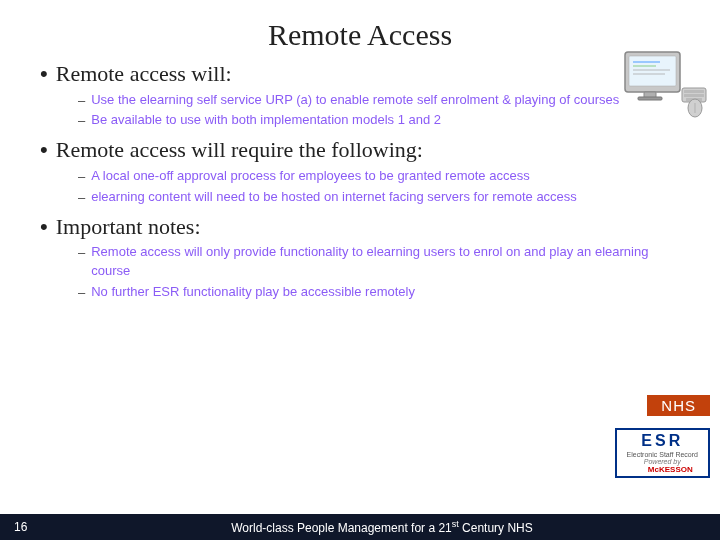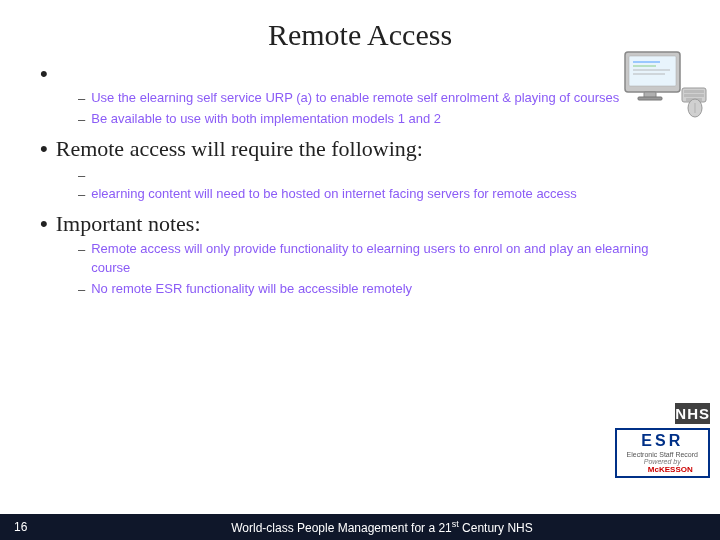--- a/index.html
+++ b/index.html
@@ -172,20 +172,21 @@
         <rect x="66" y="48" width="16" height="3" rx="0.5" fill="#bbb"></rect>
 
         <ellipse cx="75" cy="58" rx="7" ry="9" fill="#d0d0d0" stroke="#999" stroke-width="1"></ellipse>
         <line x1="75" y1="53" x2="75" y2="63" stroke="#aaa" stroke-width="0.8"></line>
       </svg>
     </div>
 
     <div class="bullet-section">
       <div class="bullet-main">
         <span class="bullet-dot">•</span>
+        <span class="bullet-main-text">Remote access will:</span>
       </div>
       <div class="sub-bullets">
         <div class="sub-bullet">
           <span class="sub-dash">–</span>
           <span class="sub-text">Use the elearning self service URP (a) to enable remote self enrolment &amp; playing of courses</span>
         </div>
         <div class="sub-bullet">
           <span class="sub-dash">–</span>
           <span class="sub-text">Be available to use with both implementation models 1 and 2</span>
         </div>
@@ -193,52 +194,53 @@
     </div>
 
     <div class="bullet-section">
       <div class="bullet-main">
         <span class="bullet-dot">•</span>
         <span class="bullet-main-text">Remote access will require the following:</span>
       </div>
       <div class="sub-bullets">
         <div class="sub-bullet">
           <span class="sub-dash">–</span>
+          <span class="sub-text">A local one-off approval process for employees to be granted remote access</span>
         </div>
         <div class="sub-bullet">
           <span class="sub-dash">–</span>
           <span class="sub-text">elearning content will need to be hosted on internet facing servers for remote access</span>
         </div>
       </div>
     </div>
 
     <div class="bullet-section">
       <div class="bullet-main">
         <span class="bullet-dot">•</span>
         <span class="bullet-main-text">Important notes:</span>
       </div>
       <div class="sub-bullets">
         <div class="sub-bullet">
           <span class="sub-dash">–</span>
           <span class="sub-text">Remote access will only provide functionality to elearning users to enrol on and play an elearning course</span>
         </div>
         <div class="sub-bullet">
           <span class="sub-dash">–</span>
-          <span class="sub-text">No remote ESR functionality will be accessible remotely</span>
+          <span class="sub-text">No further ESR functionality play be accessible remotely</span>
         </div>
       </div>
     </div>
 
     <div class="logo-area">
       <div style="display:flex;gap:3px;align-items:center;">
 
-        <div style="background:#404040;color:white;font-weight:bold;font-size:15px;padding:2px 0;letter-spacing:1px;font-family:Arial,sans-serif;">NHS</div>
-      </div>
-
-      <div style="border:2px solid #003087;padding:2px 10px;margin-top:2px;display:flex;flex-direction:column;align-items:center;">
+        <div style="background:#c2410c;color:white;font-weight:normal;font-size:15px;padding:2px 14px;letter-spacing:1px;font-family:Arial,sans-serif;">NHS</div>
+      </div>
+
+      <div style="border:2px solid #003087;padding:2px 10px;margin-top:10px;display:flex;flex-direction:column;align-items:center;">
         <span style="color:#003087;font-weight:bold;font-size:16px;letter-spacing:3px;font-family:Arial,sans-serif;">ESR</span>
         <div style="display:flex;flex-direction:column;align-items:center;margin-top:1px;">
           <span style="font-size:7px;color:#555;font-family:Arial,sans-serif;">Electronic Staff Record</span>
           <span style="font-size:7px;color:#777;font-family:Arial,sans-serif;font-style:italic;">Powered by</span>
           <span style="font-size:8px;color:#c00;font-weight:bold;font-family:Arial,sans-serif;padding-left:16px;">McKESSON</span>
         </div>
       </div>
     </div>
 
   </div>

